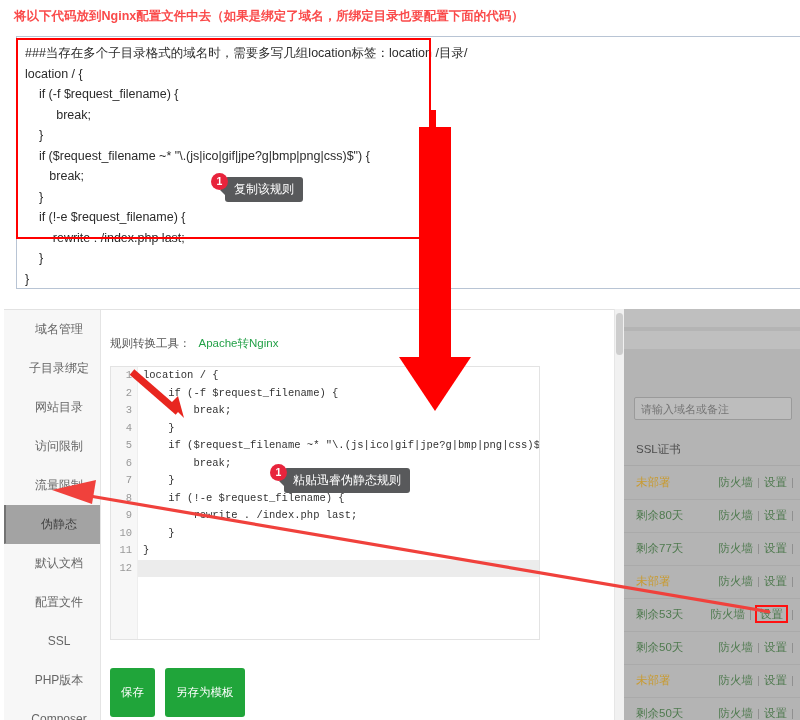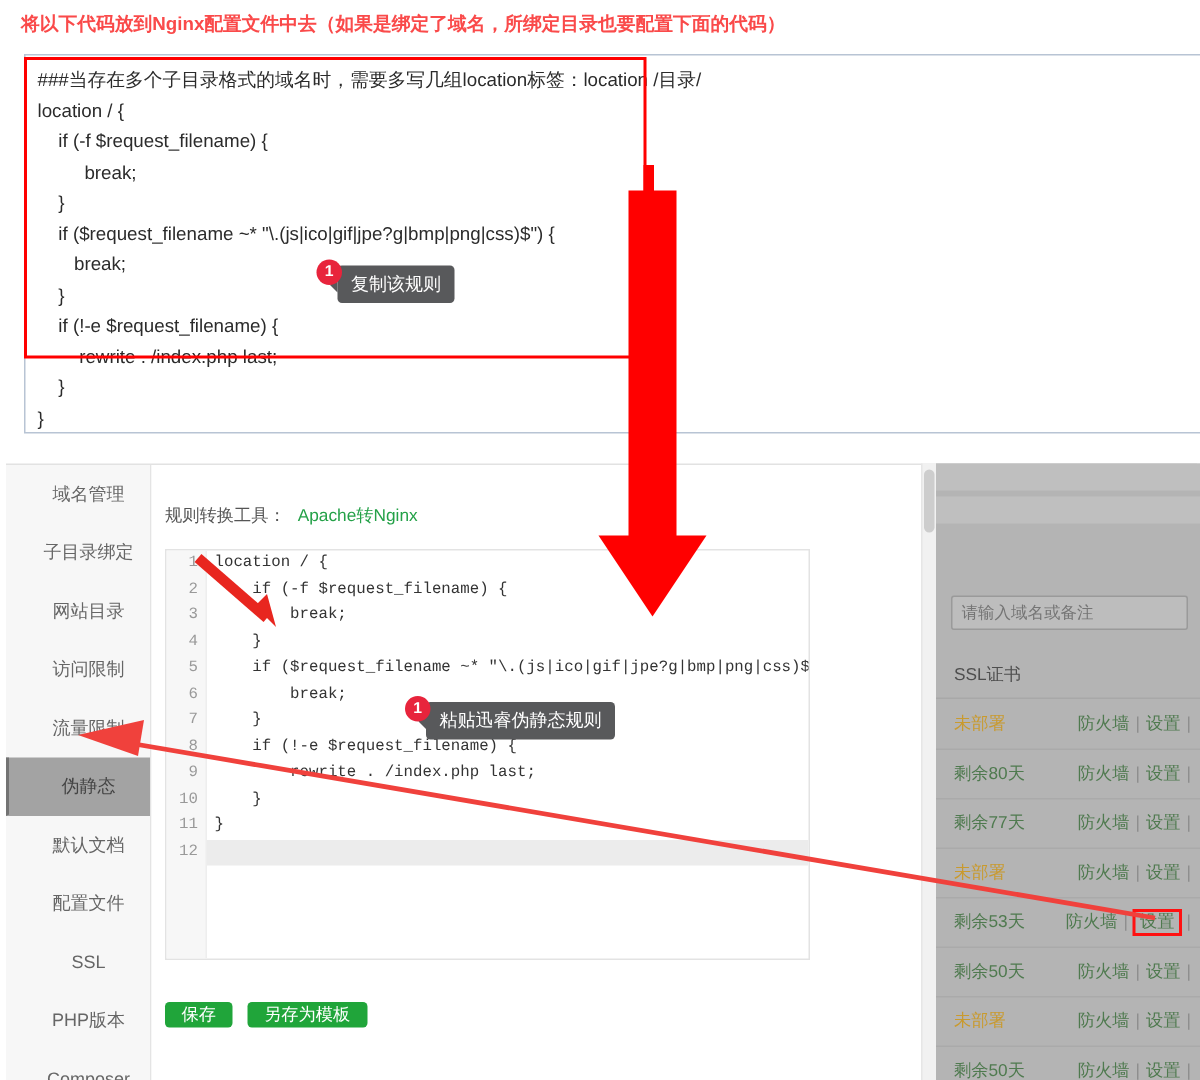--- a/index.html
+++ b/index.html
@@ -95,21 +95,21 @@
   .cline{
     height:17.5px;line-height:17.5px;padding-left:5px;
     font-family:"Liberation Mono","DejaVu Sans Mono",monospace;
     font-size:10.5px;color:#333;white-space:pre;
   }
   .cline.cur{background:#ececec;}
 
   #btnbar{position:absolute;left:9px;top:358px;display:flex;gap:10px;}
   .gbtn{
     background:#20a53a;color:#fff;border:none;border-radius:3px;
-    font-size:11.5px;padding:1px 11px;cursor:pointer;
+    font-size:11.5px;padding:17px 11px;cursor:pointer;
     font-family:"Liberation Sans","DejaVu Sans",sans-serif;
   }
 
   
   #right-panel{
     position:absolute;right:0;top:309px;width:176px;height:411px;
     background:#b4b4b4;overflow:hidden;
   }
   .rp-band{position:absolute;left:0;width:100%;background:#bfbfbf;}
   #rp-search-wrap{position:absolute;left:10px;top:88px;width:162px;height:24px;}

